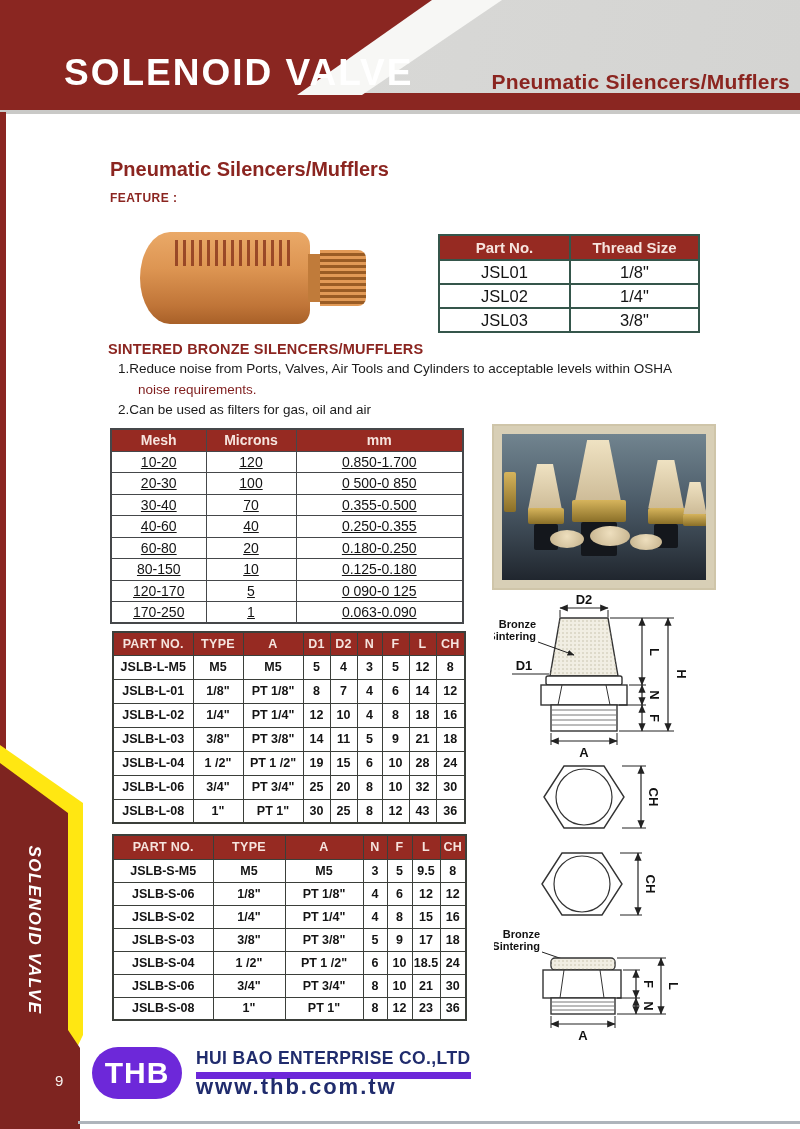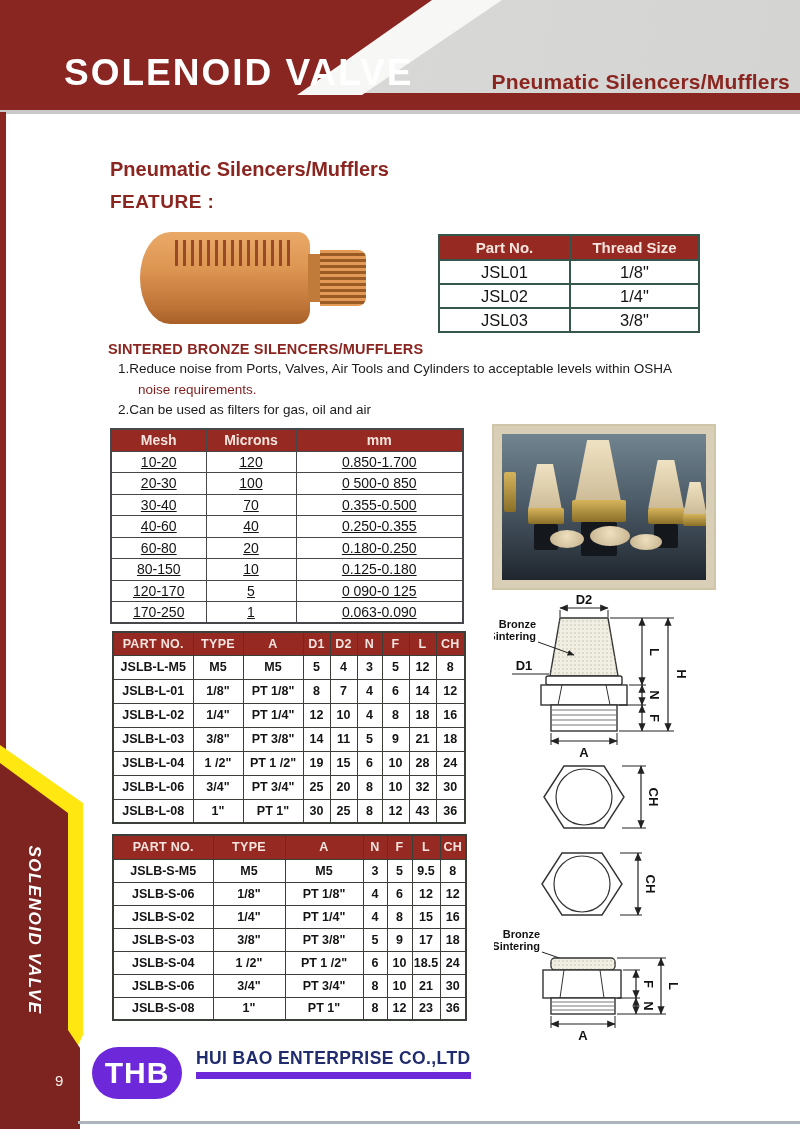--- a/index.html
+++ b/index.html
@@ -18,21 +18,21 @@
   .hdr-sub { position:absolute; right:10px; top:70px; color:#8b2520; font-size:21px; font-weight:bold; letter-spacing:0.2px; }
 
   
   .sidebar-svg { position:absolute; left:0; top:0; }
   .side-text { position:absolute; left:34px; top:930px; transform:translate(-50%,-50%) rotate(90deg);
     white-space:nowrap; color:#ffffff; font-size:17px; font-weight:bold; font-style:italic; letter-spacing:1.5px; }
   .page-num { position:absolute; left:55px; top:1072px; color:#f7f2ee; font-size:15px; }
 
   
   .sec-title { position:absolute; left:110px; top:158px; color:#8b2520; font-size:20px; font-weight:bold; }
-  .feature-h { position:absolute; left:110px; top:191px; color:#8b2520; font-size:19px; font-weight:bold; letter-spacing:0.5px; }
+  .feature-h { position:absolute; left:110px; top:191px; color:#8b2520; font-size:12px; font-weight:bold; letter-spacing:0.5px; }
   .feature-line { position:absolute; left:122px; top:214px; color:#1b1b1b; font-size:13.5px; white-space:pre; }
   .feature-line .bullet { font-size:11px; margin-right:3px; }
   .sintered-h { position:absolute; left:108px; top:341px; color:#8b2520; font-size:14.5px; font-weight:bold; letter-spacing:0.2px;text-align:center; }
   .sintered-p1 { position:absolute; left:118px; top:361px; color:#1b1b1b; font-size:13.5px; }
   .sintered-p2 { position:absolute; left:138px; top:382px; color:#7f1d1d; font-size:13.5px; }
   .sintered-p3 { position:absolute; left:118px; top:402px; color:#1b1b1b; font-size:13.5px; }
 
   
   .muffler { position:absolute; left:140px; top:226px; width:235px; height:106px; }
   .muf-body { position:absolute; left:0; top:6px; width:170px; height:92px;
@@ -533,15 +533,16 @@
     <line x1="167" y1="122" x2="167" y2="178" stroke="#222" stroke-width="1.2" marker-start="url(#m2)" marker-end="url(#m2)"></line>
     <text class="dim" transform="rotate(90 150 148)" x="150" y="148" text-anchor="middle">F</text>
     <text class="dim" transform="rotate(90 150 170)" x="150" y="170" text-anchor="middle">N</text>
     <text class="dim" transform="rotate(90 175 150)" x="175" y="150" text-anchor="middle">L</text>
   </svg>
 
   <div class="logo">
       <span>THB</span>
     </div>
   <div class="company">HUI BAO ENTERPRISE CO.,LTD</div>
+  <div class="website">www.thb.com.tw</div>
   <div class="bottom-line"></div>
 
 </div>
 
 </body></html>

